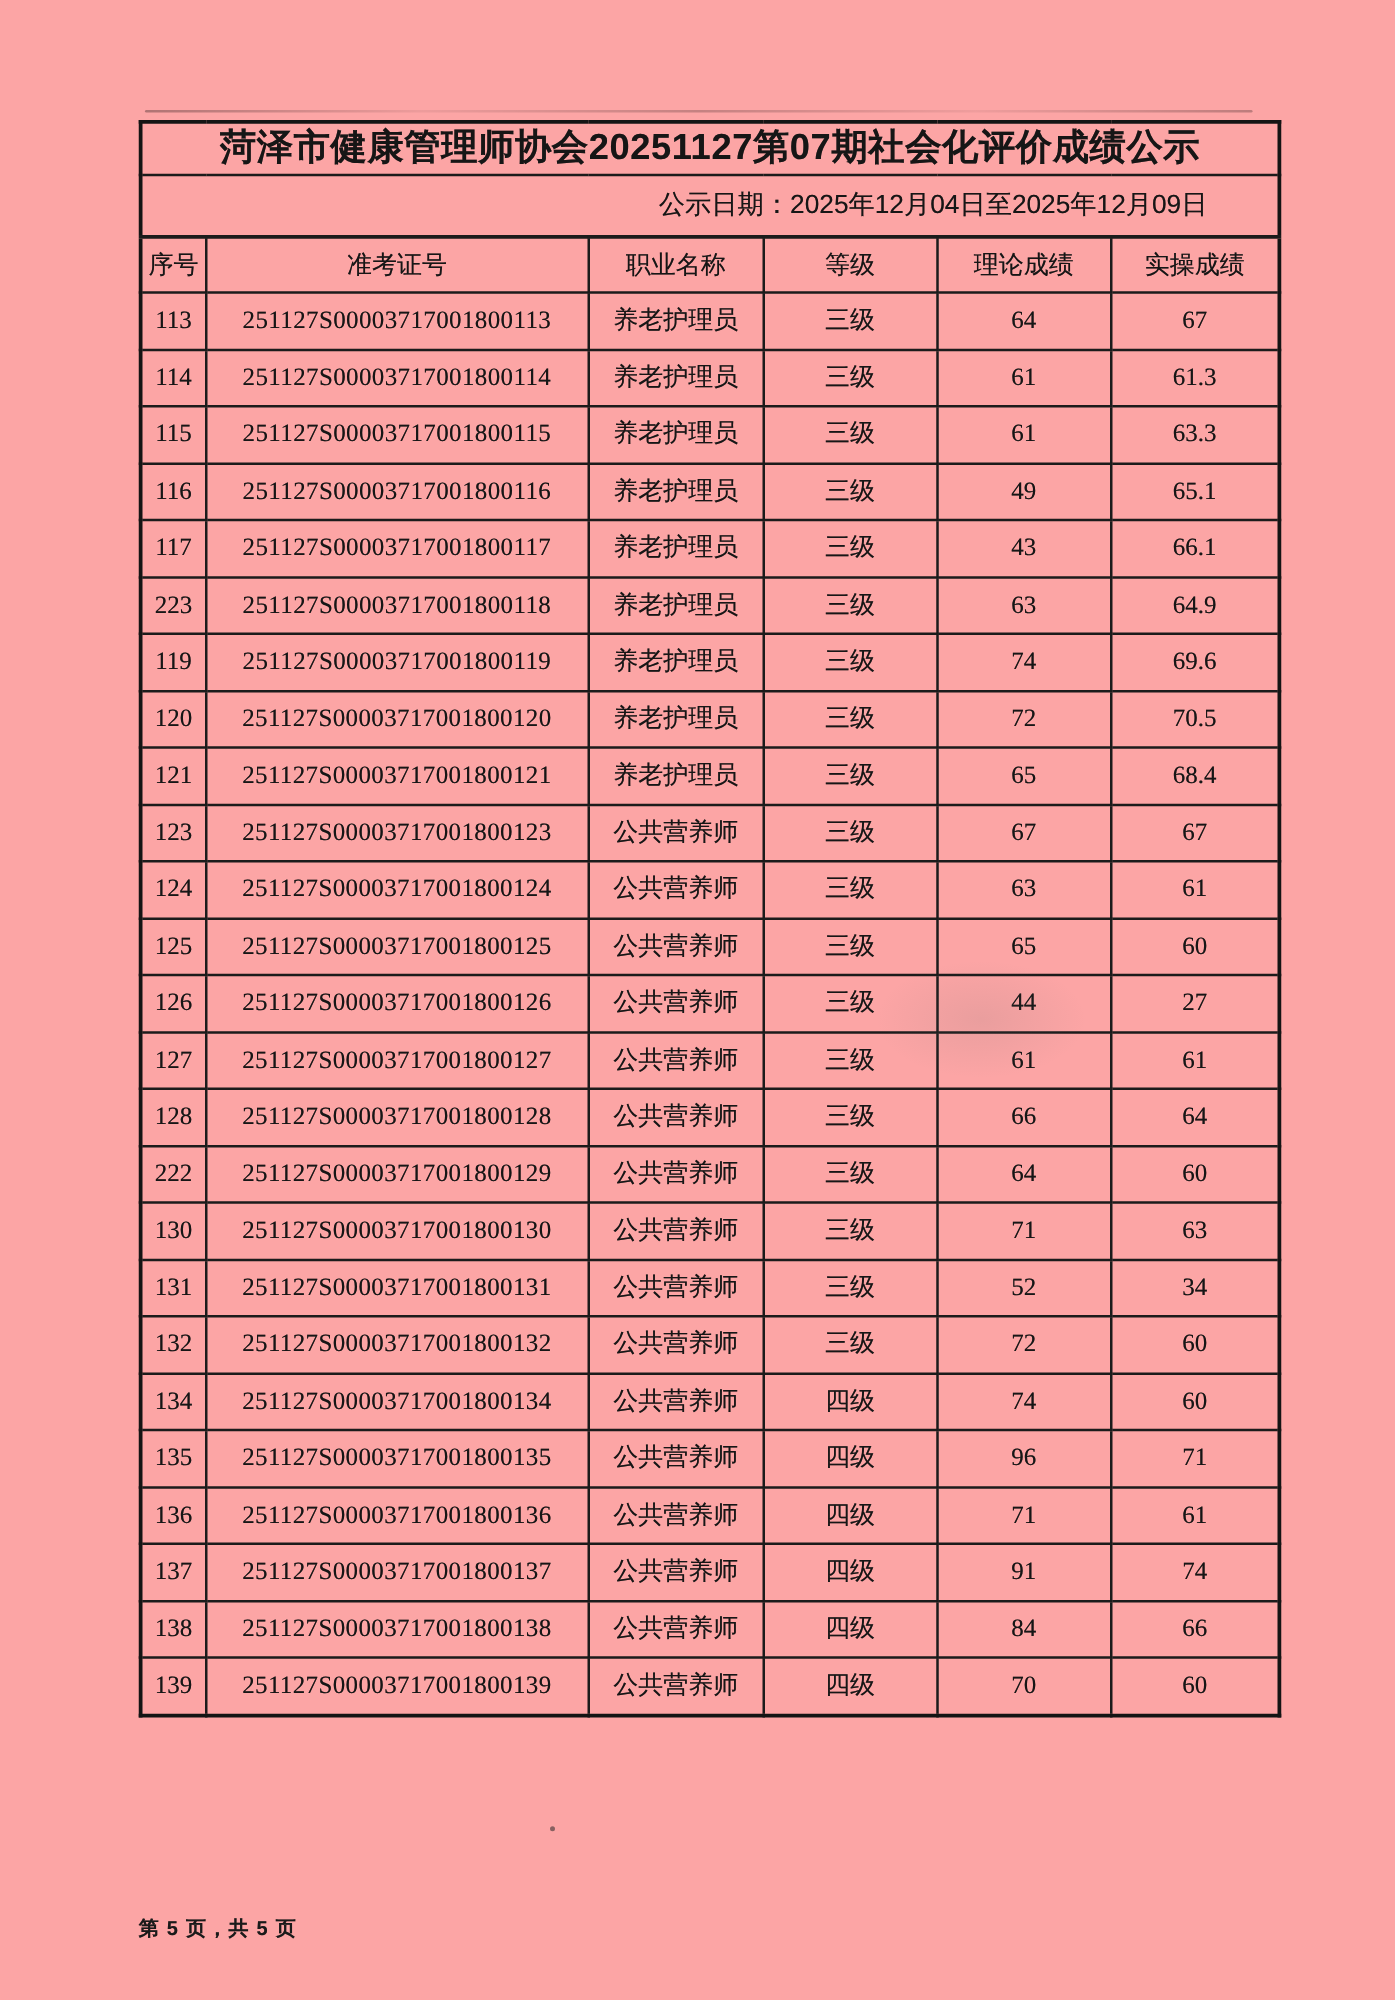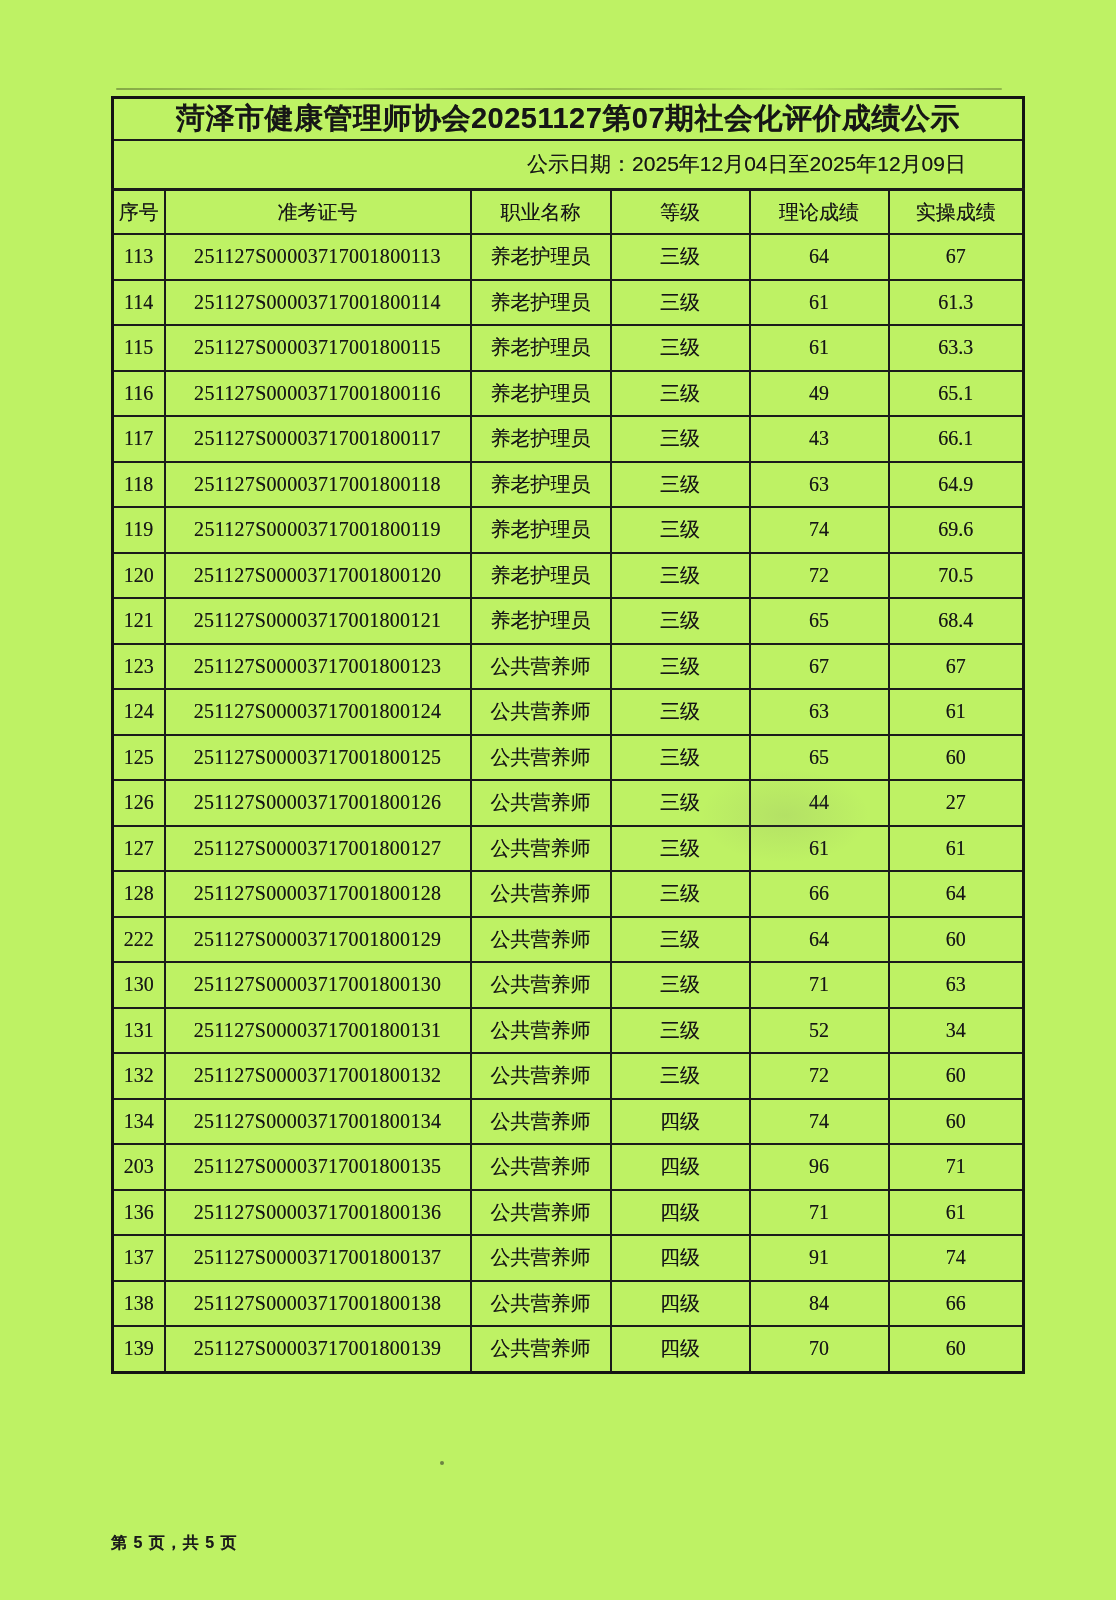--- a/index.html
+++ b/index.html
@@ -10,21 +10,21 @@
     width: 1116px;
     height: 1600px;
     position: relative;
     font-family: "Liberation Sans", sans-serif;
     color: #161616;
     overflow: hidden;
   }
   .page {
     position: absolute;
     inset: 0;
-    background: #bef264;
+    background: #fca5a5;
   }
   
   .artifact-line {
     position: absolute;
     left: 116px;
     top: 88px;
     width: 886px;
     height: 2px;
     background: linear-gradient(90deg,
       rgba(0,0,0,0.30), rgba(0,0,0,0.06) 25%,
@@ -177,21 +177,21 @@
         </tr>
         <tr>
           <td class="num">117</td>
           <td class="id">251127S00003717001800117</td>
           <td class="cn">养老护理员</td>
           <td class="cn">三级</td>
           <td class="num">43</td>
           <td class="num">66.1</td>
         </tr>
         <tr>
-          <td class="num">118</td>
+          <td class="num">223</td>
           <td class="id">251127S00003717001800118</td>
           <td class="cn">养老护理员</td>
           <td class="cn">三级</td>
           <td class="num">63</td>
           <td class="num">64.9</td>
         </tr>
         <tr>
           <td class="num">119</td>
           <td class="id">251127S00003717001800119</td>
           <td class="cn">养老护理员</td>
@@ -297,21 +297,21 @@
         </tr>
         <tr>
           <td class="num">134</td>
           <td class="id">251127S00003717001800134</td>
           <td class="cn">公共营养师</td>
           <td class="cn">四级</td>
           <td class="num">74</td>
           <td class="num">60</td>
         </tr>
         <tr>
-          <td class="num">203</td>
+          <td class="num">135</td>
           <td class="id">251127S00003717001800135</td>
           <td class="cn">公共营养师</td>
           <td class="cn">四级</td>
           <td class="num">96</td>
           <td class="num">71</td>
         </tr>
         <tr>
           <td class="num">136</td>
           <td class="id">251127S00003717001800136</td>
           <td class="cn">公共营养师</td>

